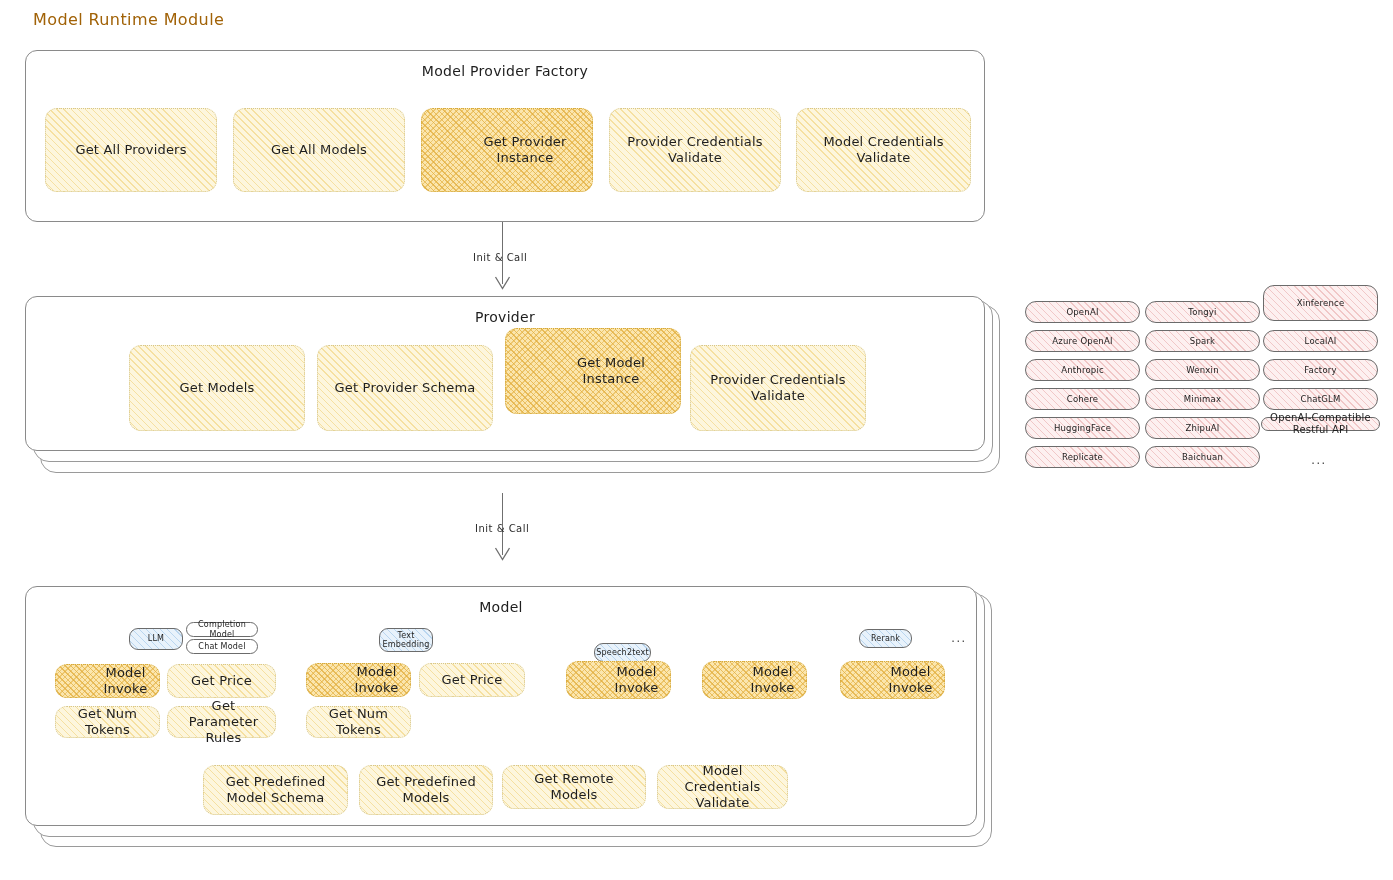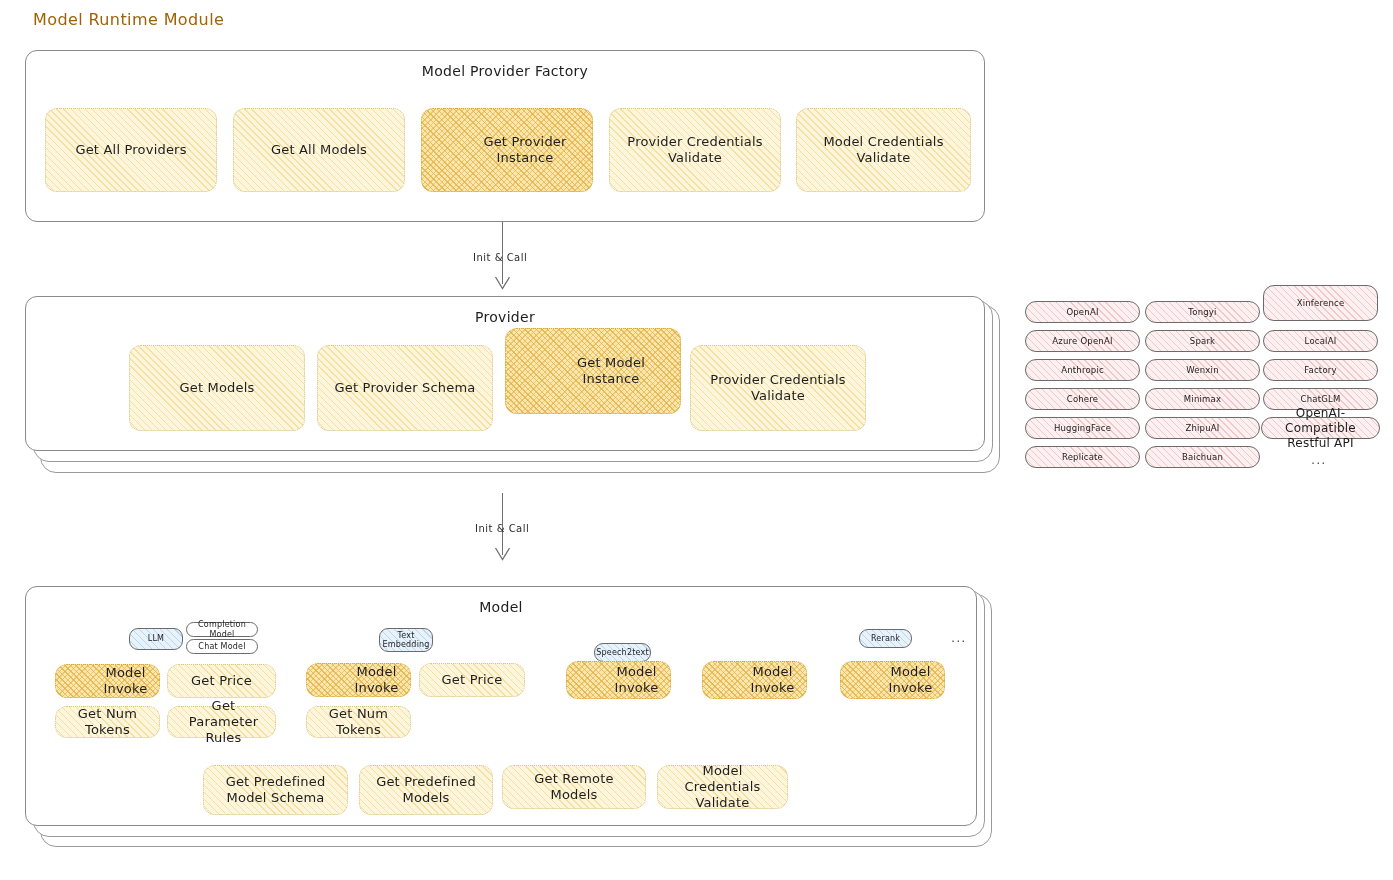--- a/index.html
+++ b/index.html
@@ -118,21 +118,21 @@
 <div class="abs node n-pink" style="left:1145px;top:330px;width:115px;height:22px;">Spark</div>
 <div class="abs node n-pink" style="left:1145px;top:359px;width:115px;height:22px;">Wenxin</div>
 <div class="abs node n-pink" style="left:1145px;top:388px;width:115px;height:22px;">Minimax</div>
 <div class="abs node n-pink" style="left:1145px;top:417px;width:115px;height:22px;">ZhipuAI</div>
 <div class="abs node n-pink" style="left:1145px;top:446px;width:115px;height:22px;">Baichuan</div>
 
 <div class="abs node n-pink" style="left:1263px;top:285px;width:115px;height:36px;">Xinference</div>
 <div class="abs node n-pink" style="left:1263px;top:330px;width:115px;height:22px;">LocalAI</div>
 <div class="abs node n-pink" style="left:1263px;top:359px;width:115px;height:22px;">Factory</div>
 <div class="abs node n-pink" style="left:1263px;top:388px;width:115px;height:22px;">ChatGLM</div>
-<div class="abs node n-pink" style="left:1261px;top:417px;width:119px;height:22px;font-size:12px;">OpenAI-Compatible Restful API</div>
+<div class="abs node n-pink" style="left:1261px;top:417px;width:119px;height:14px;font-size:10px;">OpenAI-Compatible Restful API</div>
 <div class="abs ellipsis" style="left:1311px;top:452px;">...</div>
 
 <div class="abs arrow-line" style="left:502px;top:493px;height:62px;"></div>
 <svg class="abs" style="left:494px;top:547px;width:17px;height:14px;" viewBox="0 0 17 14">
   <path d="M1.5 1 L8.5 12.5 L15.5 1" fill="none" stroke="#6f6f6f" stroke-width="1.3"></path>
 </svg>
 <div class="abs arrow-label" style="left:475px;top:523px;">Init &amp; Call</div>
 
 <div class="abs sheet" style="left:40px;top:594px;width:952px;height:253px;"></div>
 <div class="abs sheet" style="left:33px;top:590px;width:952px;height:247px;"></div>

